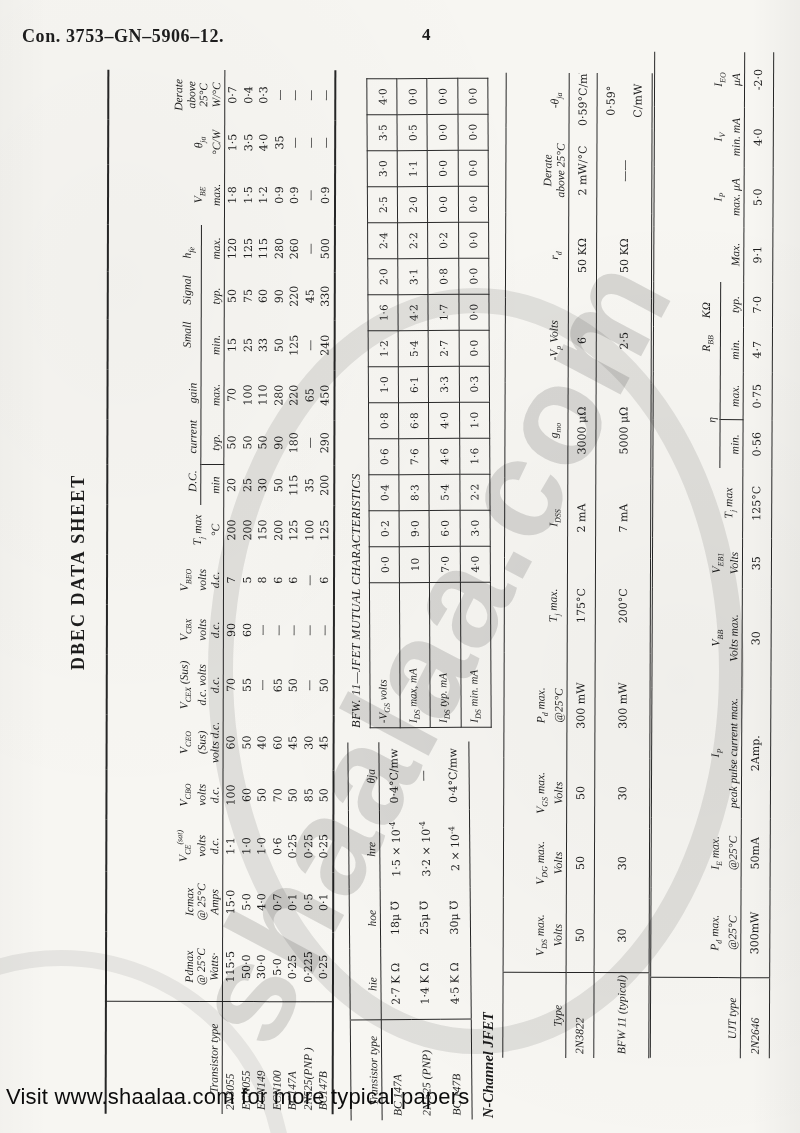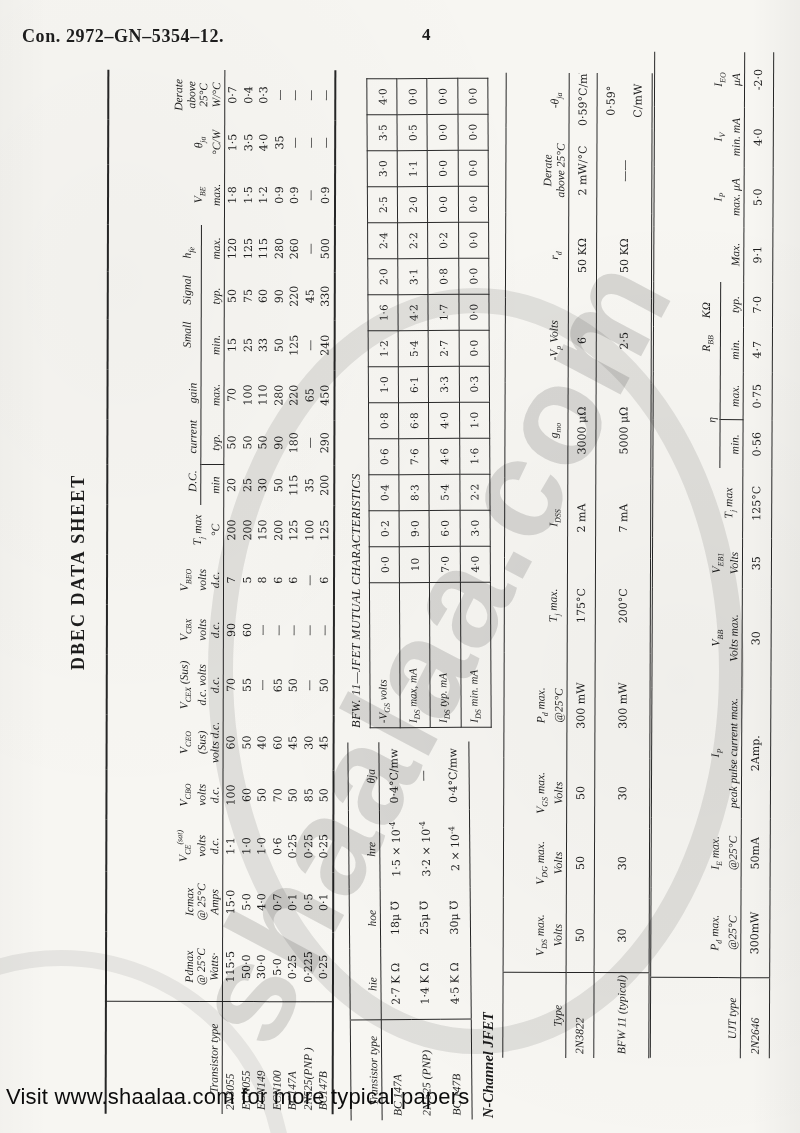--- a/index.html
+++ b/index.html
@@ -68,21 +68,21 @@
   .wm-ring2{position:absolute;left:-170px;top:950px;width:430px;height:430px;border:16px solid rgba(190,190,190,0.28);
            border-radius:50%;mix-blend-mode:multiply;pointer-events:none;z-index:5;}
   .wm-text{position:absolute;left:0px;top:570px;width:860px;text-align:center;
            transform:rotate(-62deg);font-family:"Liberation Sans",sans-serif;font-weight:bold;
            font-size:140px;color:rgba(176,176,176,0.42);mix-blend-mode:multiply;
            white-space:nowrap;pointer-events:none;z-index:5;letter-spacing:2px;}
 </style>
 </head>
 <body>
 
-<div class="doc-header">Con. 2972–GN–5354–12.</div>
+<div class="doc-header">Con. 3753–GN–5906–12.</div>
 <div class="page-num">4</div>
 
 <div class="rot">
 
   <div class="sheet-title">DBEC DATA SHEET</div>
 
   <table class="t1">
     <colgroup>
       <col style="width:112px">
         <col style="width:70px">

